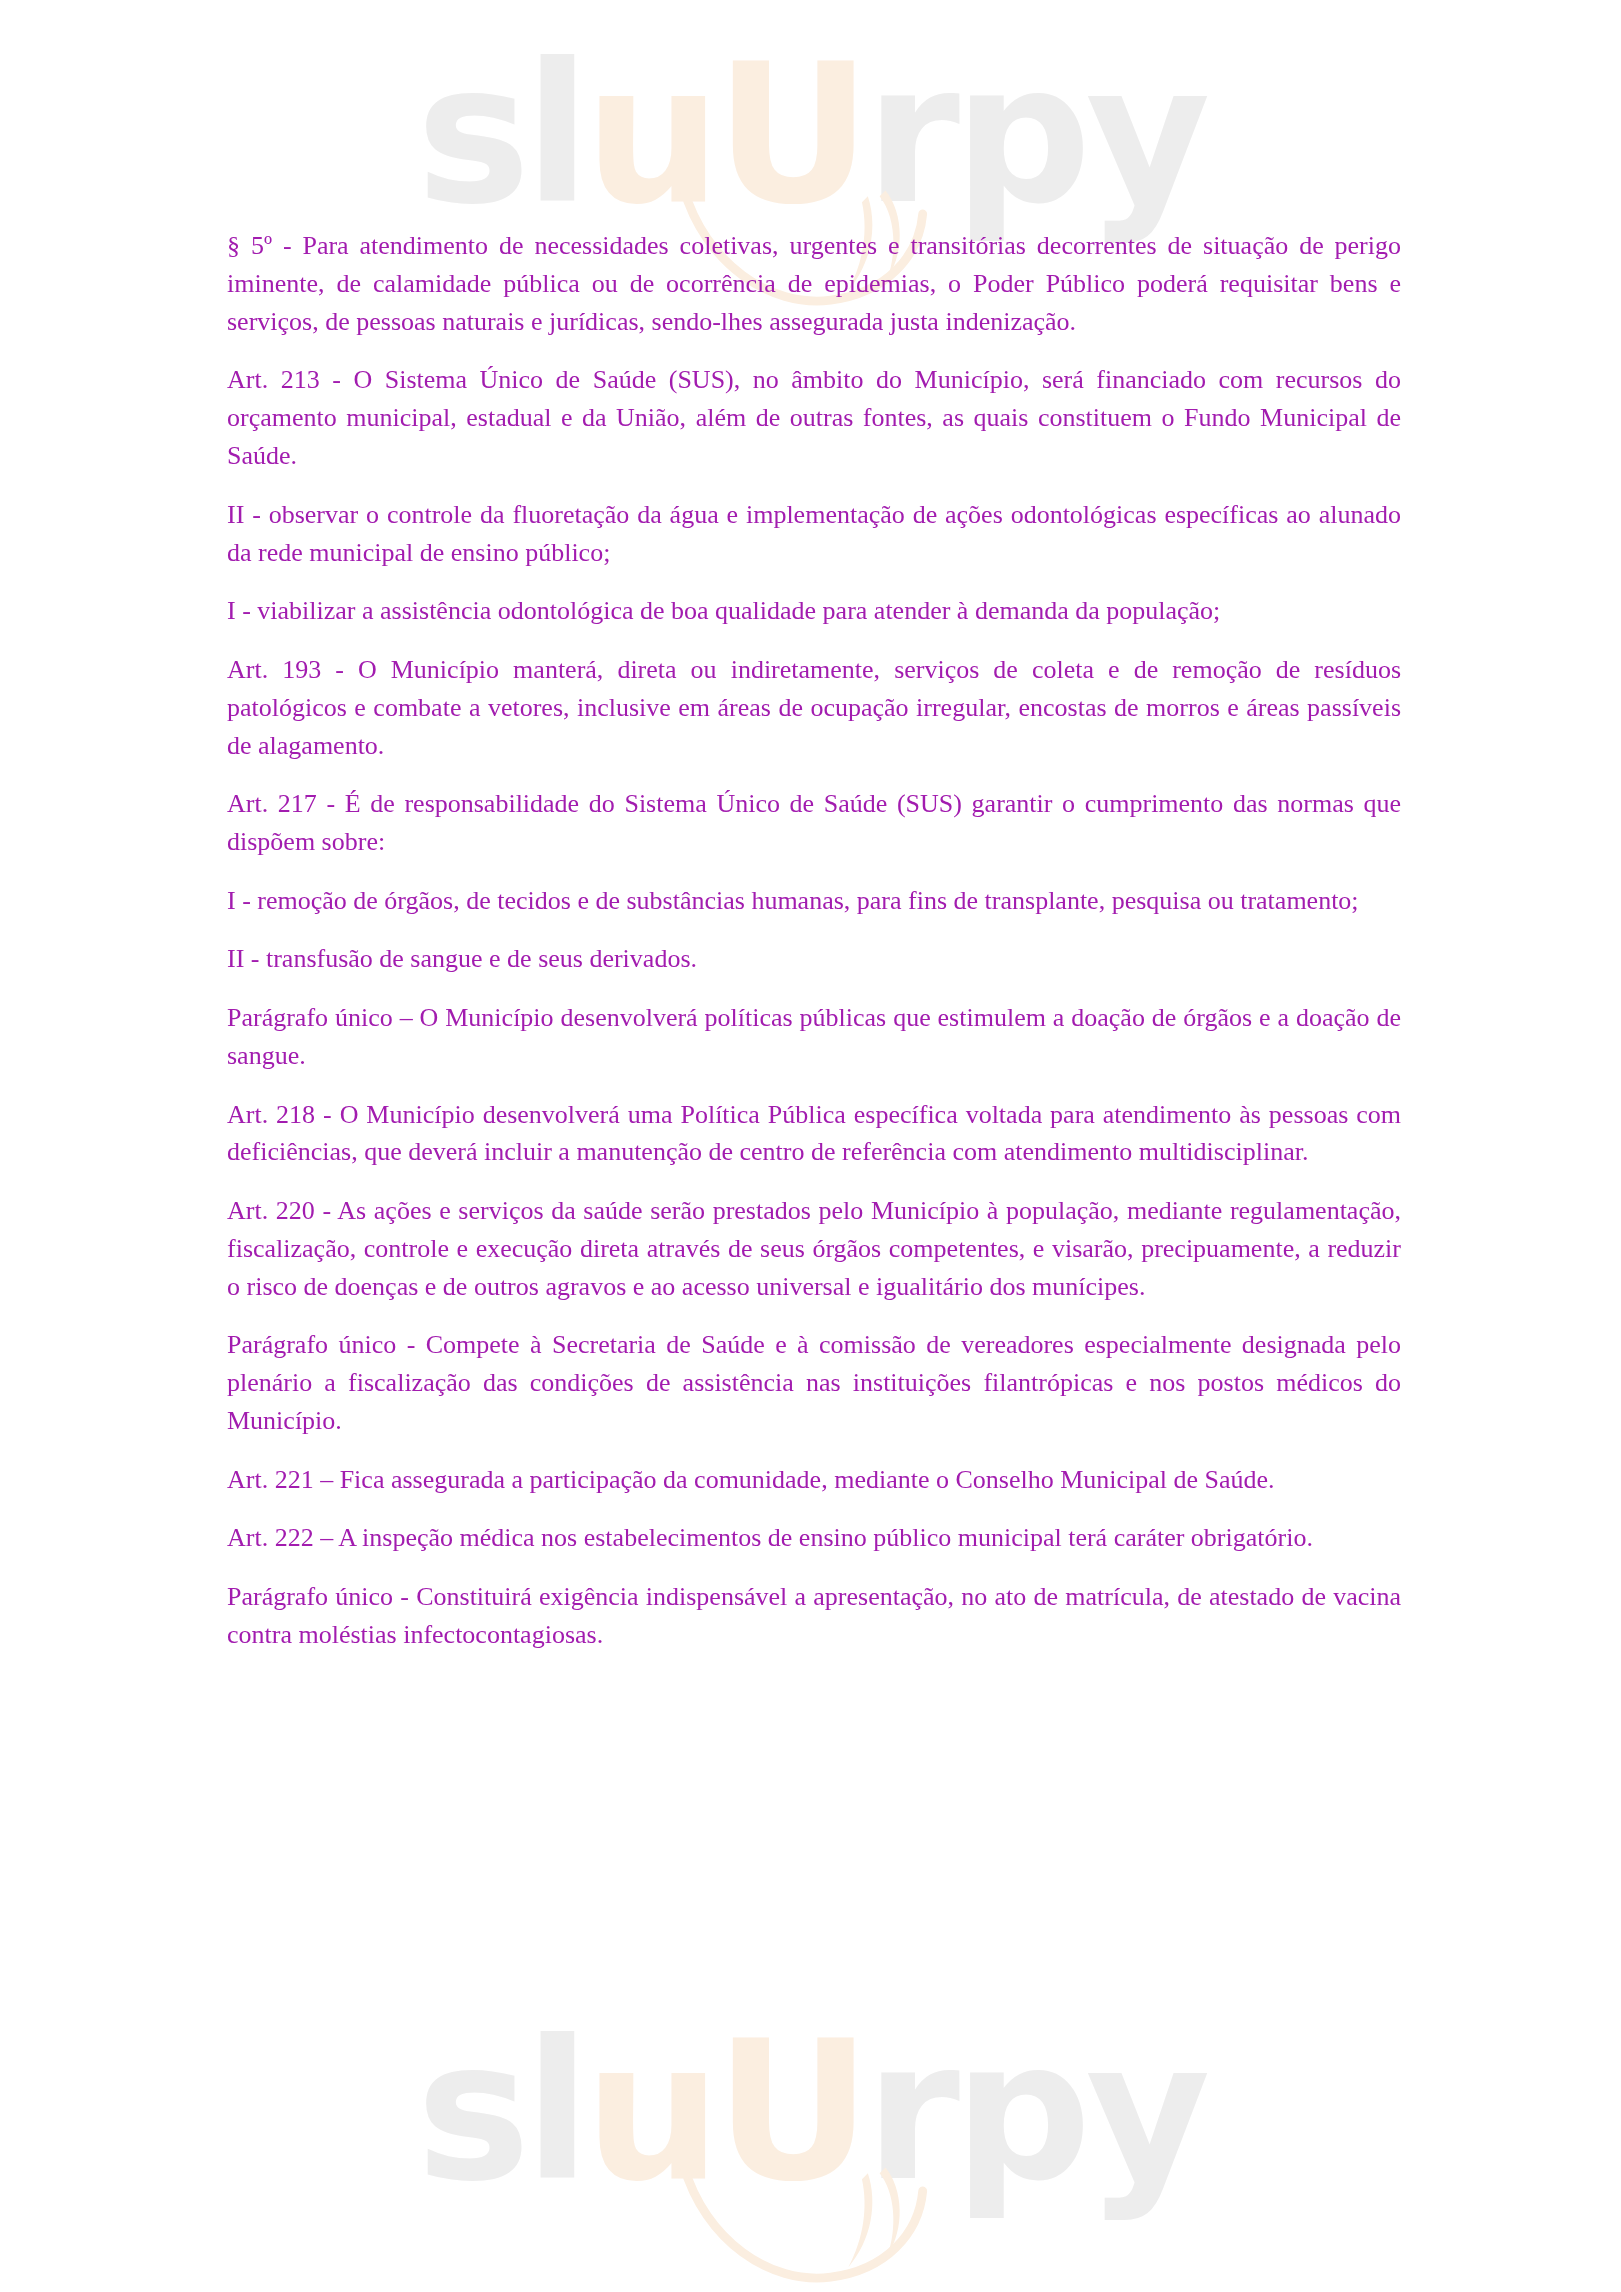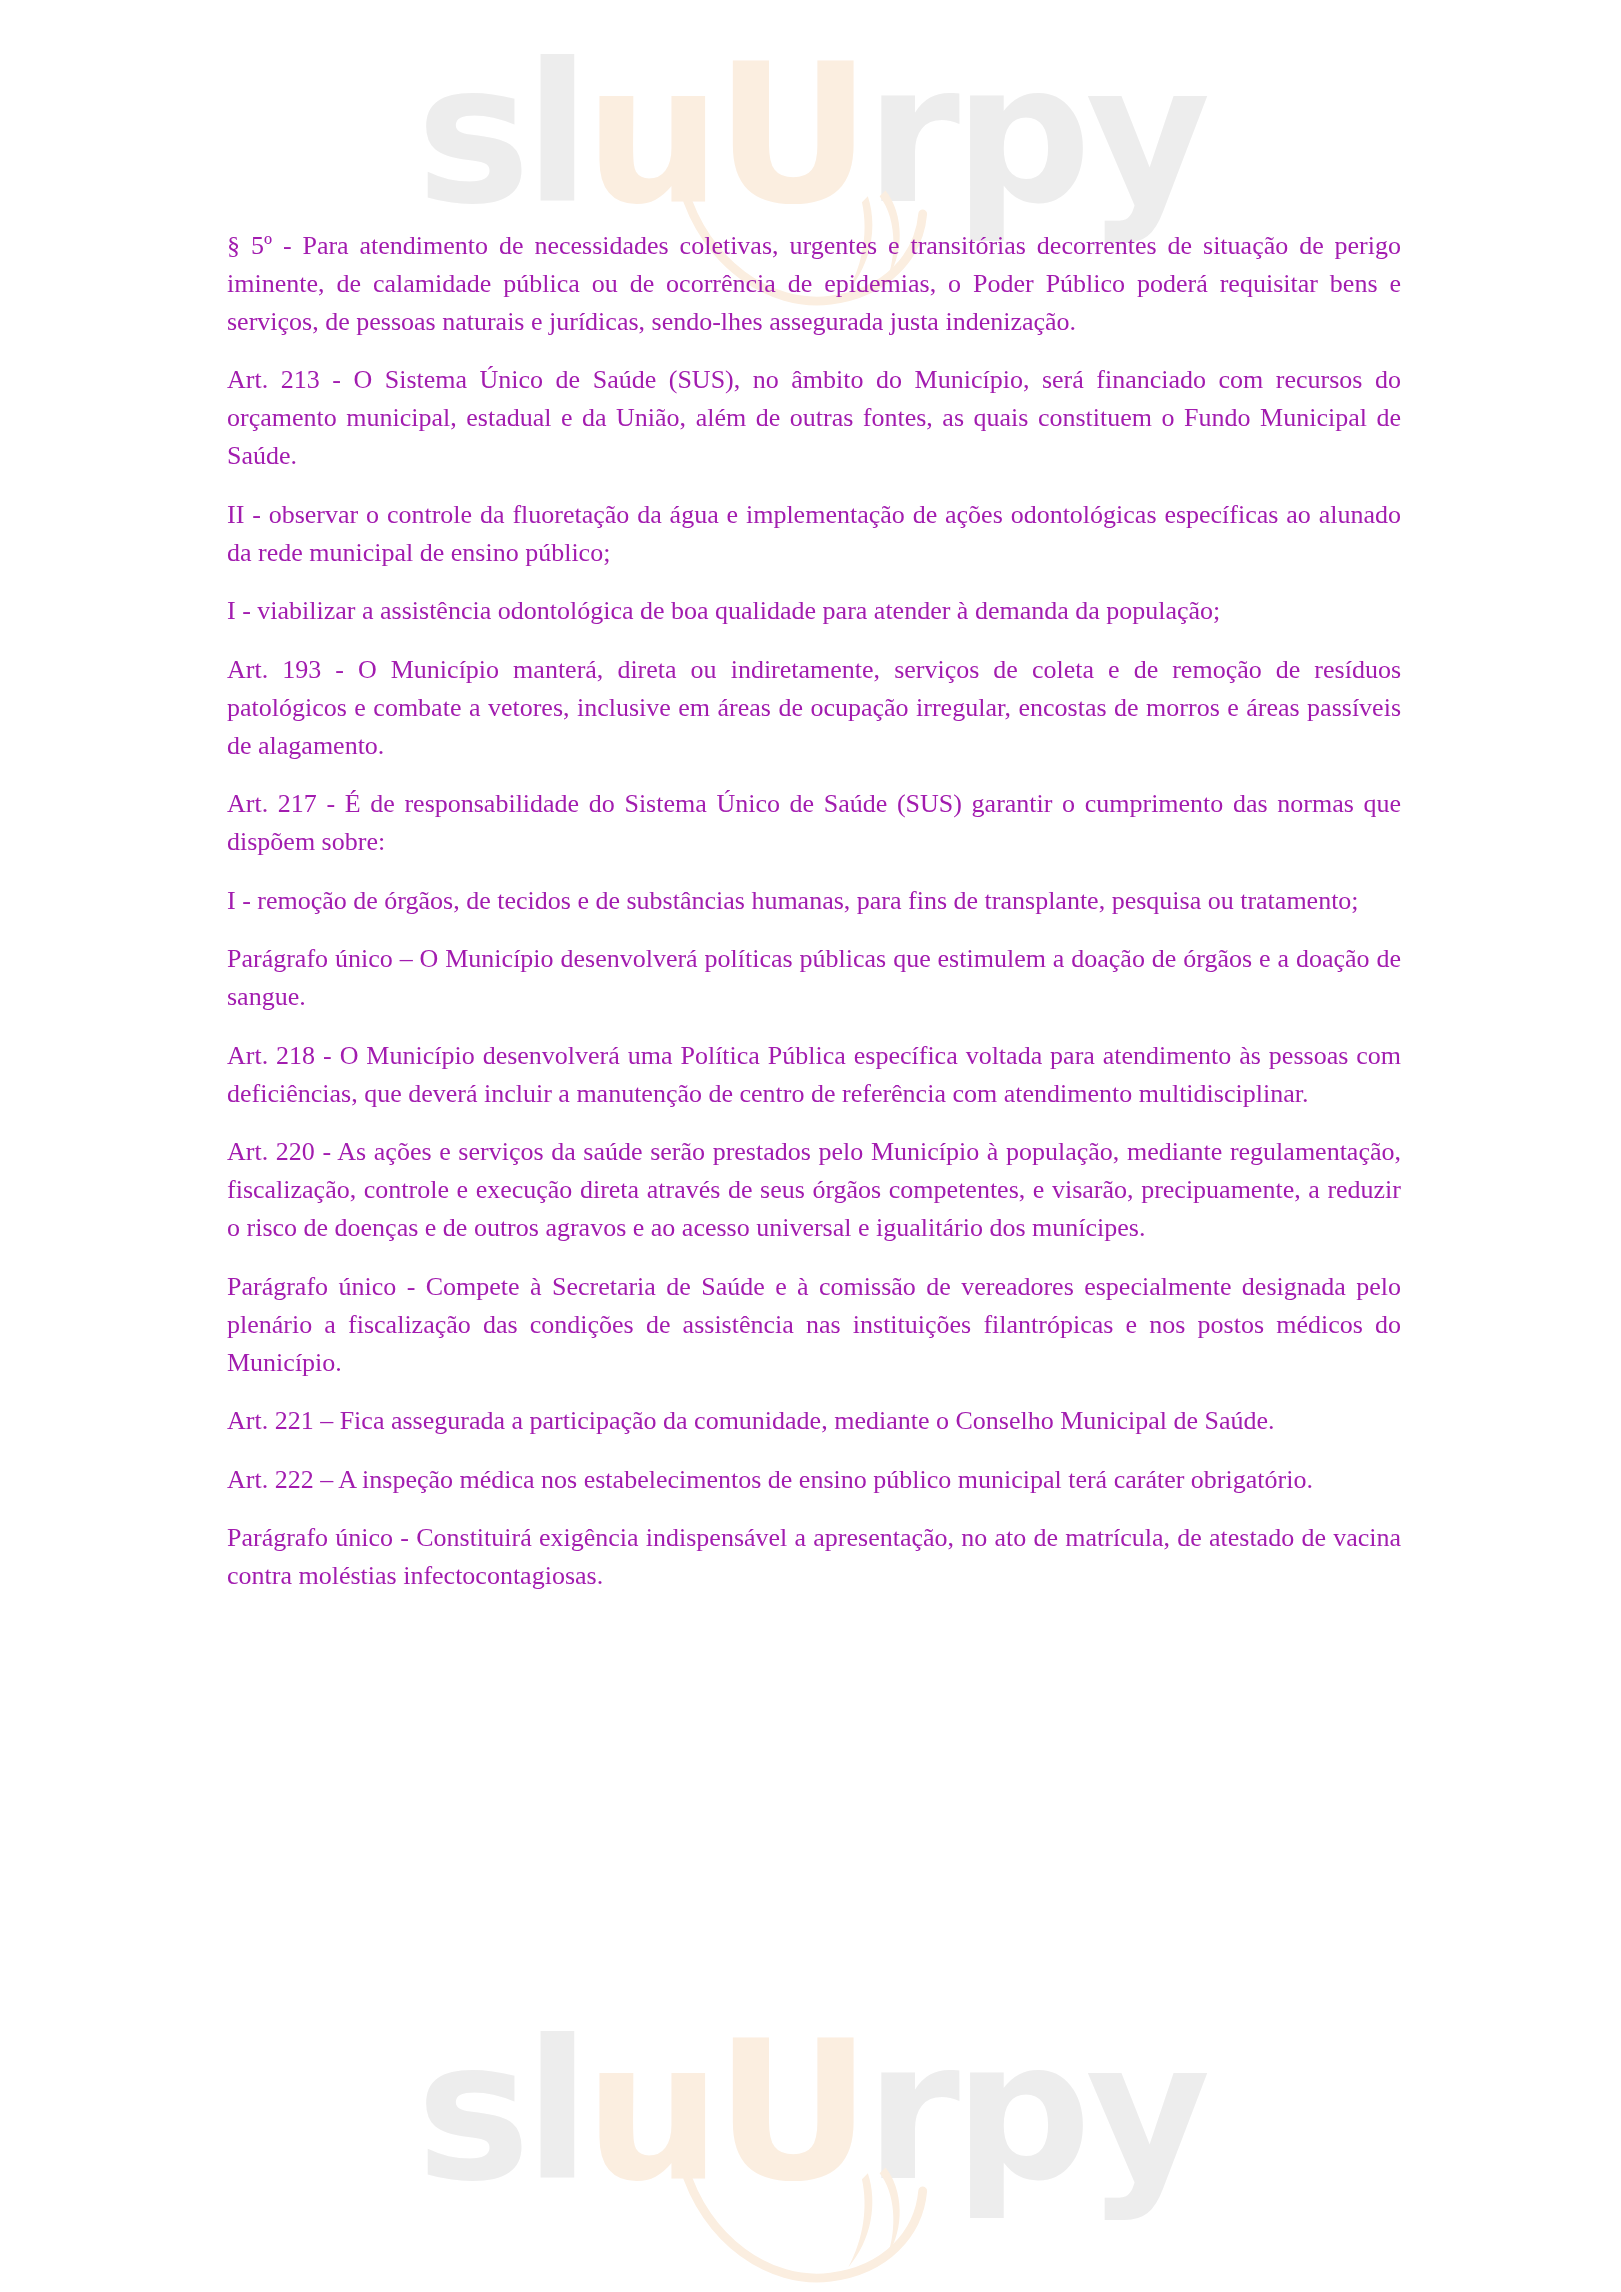--- a/index.html
+++ b/index.html
@@ -113,20 +113,21 @@
   </div>
 
   <div class="content">
     <p class="para">§ 5º - Para atendimento de necessidades coletivas, urgentes e transitórias decorrentes de situação de perigo iminente, de calamidade pública ou de ocorrência de epidemias, o Poder Público poderá requisitar bens e serviços, de pessoas naturais e jurídicas, sendo-lhes assegurada justa indenização.</p>
     <p class="para">Art. 213 - O Sistema Único de Saúde (SUS), no âmbito do Município, será financiado com recursos do orçamento municipal, estadual e da União, além de outras fontes, as quais constituem o Fundo Municipal de Saúde.</p>
     <p class="para">II - observar o controle da fluoretação da água e implementação de ações odontológicas específicas ao alunado da rede municipal de ensino público;</p>
     <p class="para">I - viabilizar a assistência odontológica de boa qualidade para atender à demanda da população;</p>
     <p class="para">Art. 193 - O Município manterá, direta ou indiretamente, serviços de coleta e de remoção de resíduos patológicos e combate a vetores, inclusive em áreas de ocupação irregular, encostas de morros e áreas passíveis de alagamento.</p>
     <p class="para">Art. 217 - É de responsabilidade do Sistema Único de Saúde (SUS) garantir o cumprimento das normas que dispõem sobre:</p>
     <p class="para">I - remoção de órgãos, de tecidos e de substâncias humanas, para fins de transplante, pesquisa ou tratamento;</p>
+    <p class="para">II - transfusão de sangue e de seus derivados.</p>
     <p class="para">Parágrafo único – O Município desenvolverá políticas públicas que estimulem a doação de órgãos e a doação de sangue.</p>
     <p class="para">Art. 218 - O Município desenvolverá uma Política Pública específica voltada para atendimento às pessoas com deficiências, que deverá incluir a manutenção de centro de referência com atendimento multidisciplinar.</p>
     <p class="para">Art. 220 - As ações e serviços da saúde serão prestados pelo Município à população, mediante regulamentação, fiscalização, controle e execução direta através de seus órgãos competentes, e visarão, precipuamente, a reduzir o risco de doenças e de outros agravos e ao acesso universal e igualitário dos munícipes.</p>
     <p class="para">Parágrafo único - Compete à Secretaria de Saúde e à comissão de vereadores especialmente designada pelo plenário a fiscalização das condições de assistência nas instituições filantrópicas e nos postos médicos do Município.</p>
     <p class="para">Art. 221 – Fica assegurada a participação da comunidade, mediante o Conselho Municipal de Saúde.</p>
     <p class="para">Art. 222 – A inspeção médica nos estabelecimentos de ensino público municipal terá caráter obrigatório.</p>
     <p class="para">Parágrafo único - Constituirá exigência indispensável a apresentação, no ato de matrícula, de atestado de vacina contra moléstias infectocontagiosas.</p>
   </div>
 
 </div>

